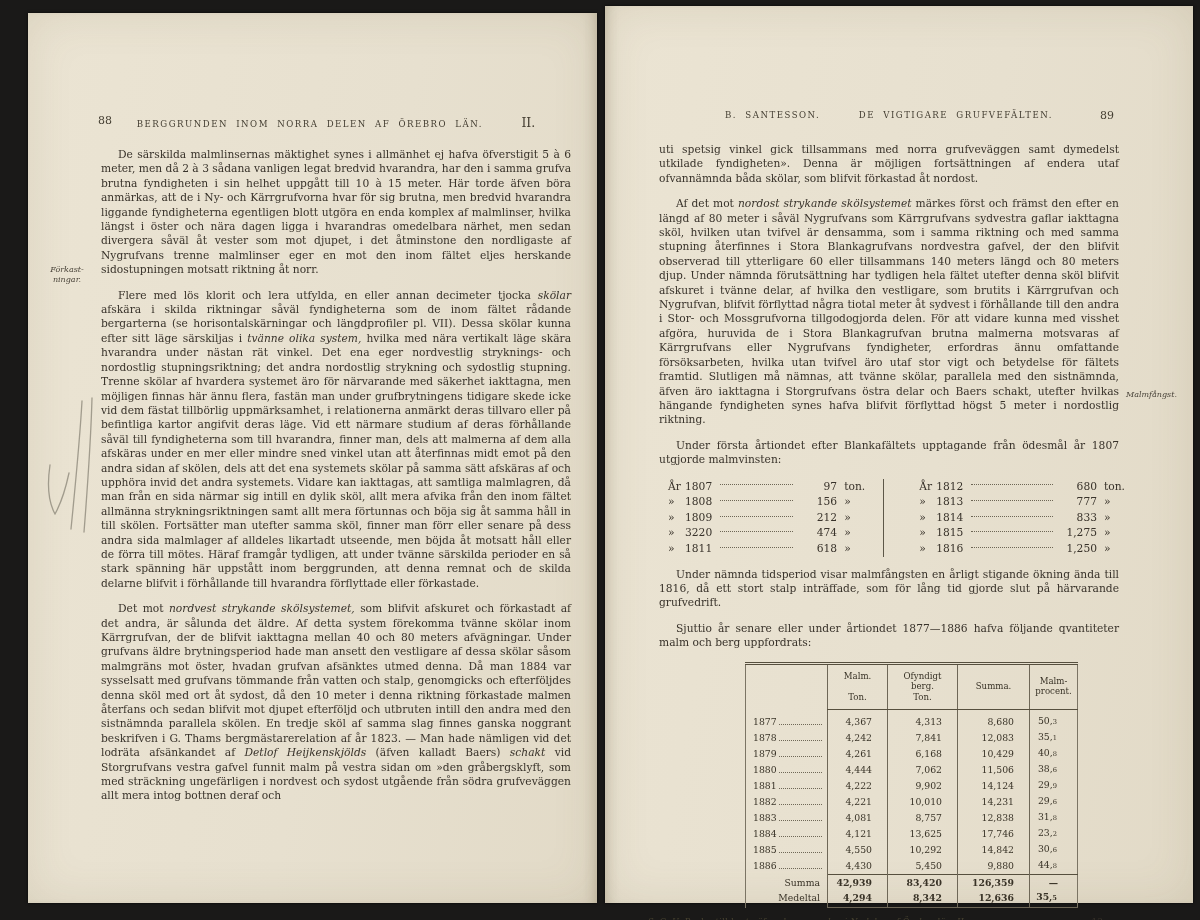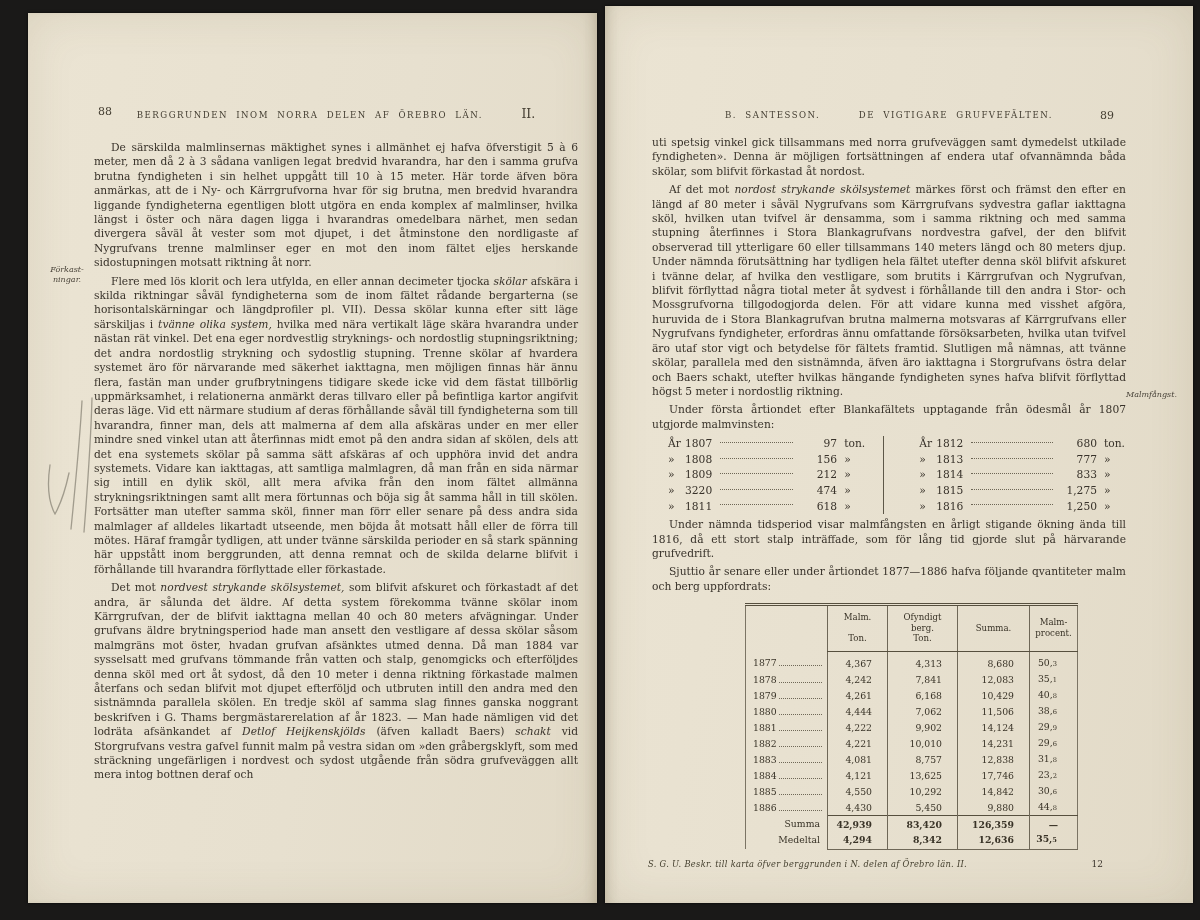--- a/index.html
+++ b/index.html
@@ -22,39 +22,39 @@
   .page-right { left: 605px; top: 6px;  width: 588px; height: 897px;
                 box-shadow: inset 10px 0 14px -10px rgba(60,46,18,.28),
                             inset 0 0 46px rgba(110,92,55,.13), 0 0 3px rgba(0,0,0,.7); }
 
   
   .running-head {
     position: absolute; height: 16px;
     font-size: 8.6px; letter-spacing: 1.5px; word-spacing: 4px;
     color: #433d31; white-space: nowrap;
   }
-  .page-left  .running-head { left: 62px; top: 93px; width: 492px; text-align: center; }
+  .page-left  .running-head { left: 62px; top: 102px; width: 492px; text-align: center; }
   .page-right .running-head { left: 43px; top: 104px; width: 482px; text-align: center; }
   .running-head .pgnum {
     position: absolute; top: -1px; font-size: 11px; letter-spacing: 0; word-spacing: 0;
   }
   .page-left  .running-head .pgnum { left: 8px; }
   .page-right .running-head .pgnum { right: 16px; }
   .running-head .vol { font-size: 12.5px; letter-spacing: 0; }
   .running-head .gap { display: inline-block; width: 22px; }
 
   
   .textblock {
     position: absolute;
     font-size: 10.7px; line-height: 14.4px; text-align: justify;
     color: #38322a;
   }
   .page-left  .textblock { left: 62px; top: 124px; width: 492px; }
   .page-right .textblock { left: 43px; top: 126px; width: 482px; }
-  .para { margin: 4px; text-indent: 17px; }
+  .para { margin: 11px; text-indent: 17px; }
   .para.no-indent { text-indent: 0; }
   .para i { font-style: italic; }
 
   
   .marginalia {
     position: absolute; font-style: italic; font-size: 8px; line-height: 10px;
     color: #4a443a; white-space: pre-line; text-align: center;
   }
   .note-left  { left: 14px;  top: 252px; width: 50px; }
   .note-right { left: 521px; top: 377px; width: 66px; text-align: left; margin-top: 7px; }

